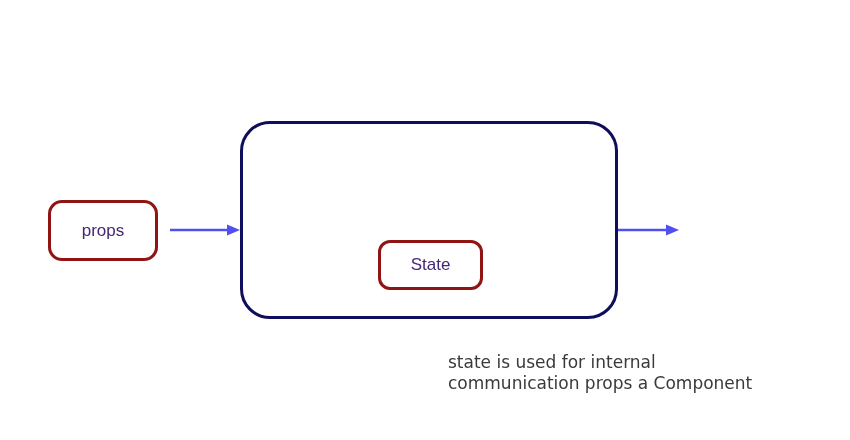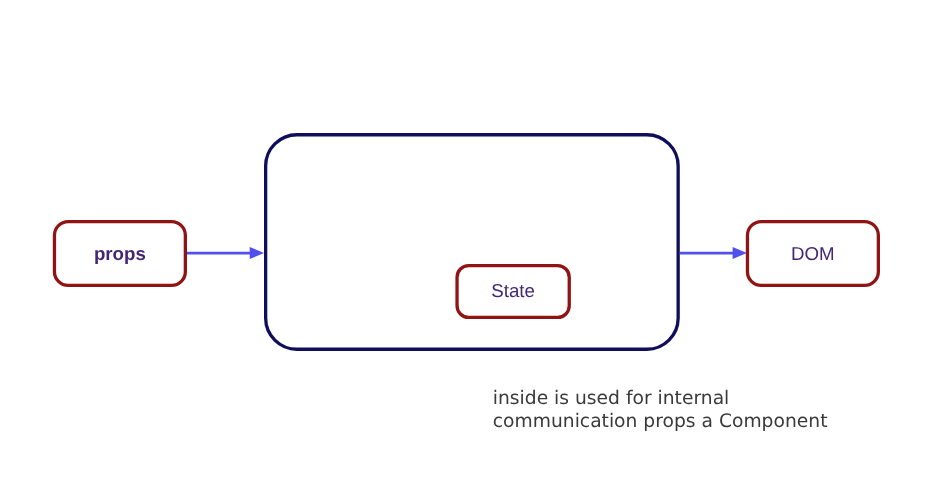--- a/index.html
+++ b/index.html
@@ -22,21 +22,21 @@
     background: #ffffff;
     display: flex;
     align-items: center;
     justify-content: center;
   }
   .node.small {
     border-width: 3px;
     border-radius: 14px;
     font-size: 17px;
   }
-  #props-node  { left: 48px;  top: 200px; width: 122px; height: 61px; font-weight: bold; }
+  #props-node  { left: 48px;  top: 200px; width: 110px; height: 61px; }
   #dom-node    { left: 678px; top: 200px; width: 122px; height: 61px; }
   #component-node {
     left: 240px; top: 121px; width: 378px; height: 198px;
     border-width: 3px;
     border-radius: 30px;
     display: block;
   }
   #component-title {
     position: absolute;
     left: 0; right: 0;
@@ -75,32 +75,29 @@
   <div class="node small" id="props-node" style="border-color: rgb(145, 20, 20); color: rgb(67, 39, 118);">
     <span>props</span>
   </div>
 
   <svg id="arrow-1" class="arrow" viewBox="0 0 72 16">
     <line x1="1" y1="8" x2="60" y2="8" style="stroke: rgb(80, 80, 240);"></line>
     <polygon points="58,2.5 71,8 58,13.5" style="fill: rgb(80, 80, 240);"></polygon>
   </svg>
 
   <div class="node" id="component-node" style="border-color: rgb(14, 14, 92);">
-    <div class="node small" id="state-node" style="border-color: rgb(145, 20, 20); color: rgb(67, 39, 118); margin-left: 36px;">
+    <div class="node small" id="state-node" style="border-color: rgb(145, 20, 20); color: rgb(67, 39, 118);">
       <span>State</span>
     </div>
   </div>
 
   <svg id="arrow-2" class="arrow" viewBox="0 0 63 16">
     <line x1="1" y1="8" x2="51" y2="8" style="stroke: rgb(80, 80, 240);"></line>
     <polygon points="49,2.5 62,8 49,13.5" style="fill: rgb(80, 80, 240);"></polygon>
   </svg>
 
-  <div class="node small" id="dom-node" style="border-color: rgb(145, 20, 20); color: rgb(67, 39, 118);">
-    <span>DOM</span>
-  </div>
 
   <div id="caption" style="color: rgb(58, 58, 58);">
-    <div>inside is used for internal</div>
+    <div>state is used for internal</div>
     <div>communication props a Component</div>
   </div>
 
 </div>
 
 </body></html>

